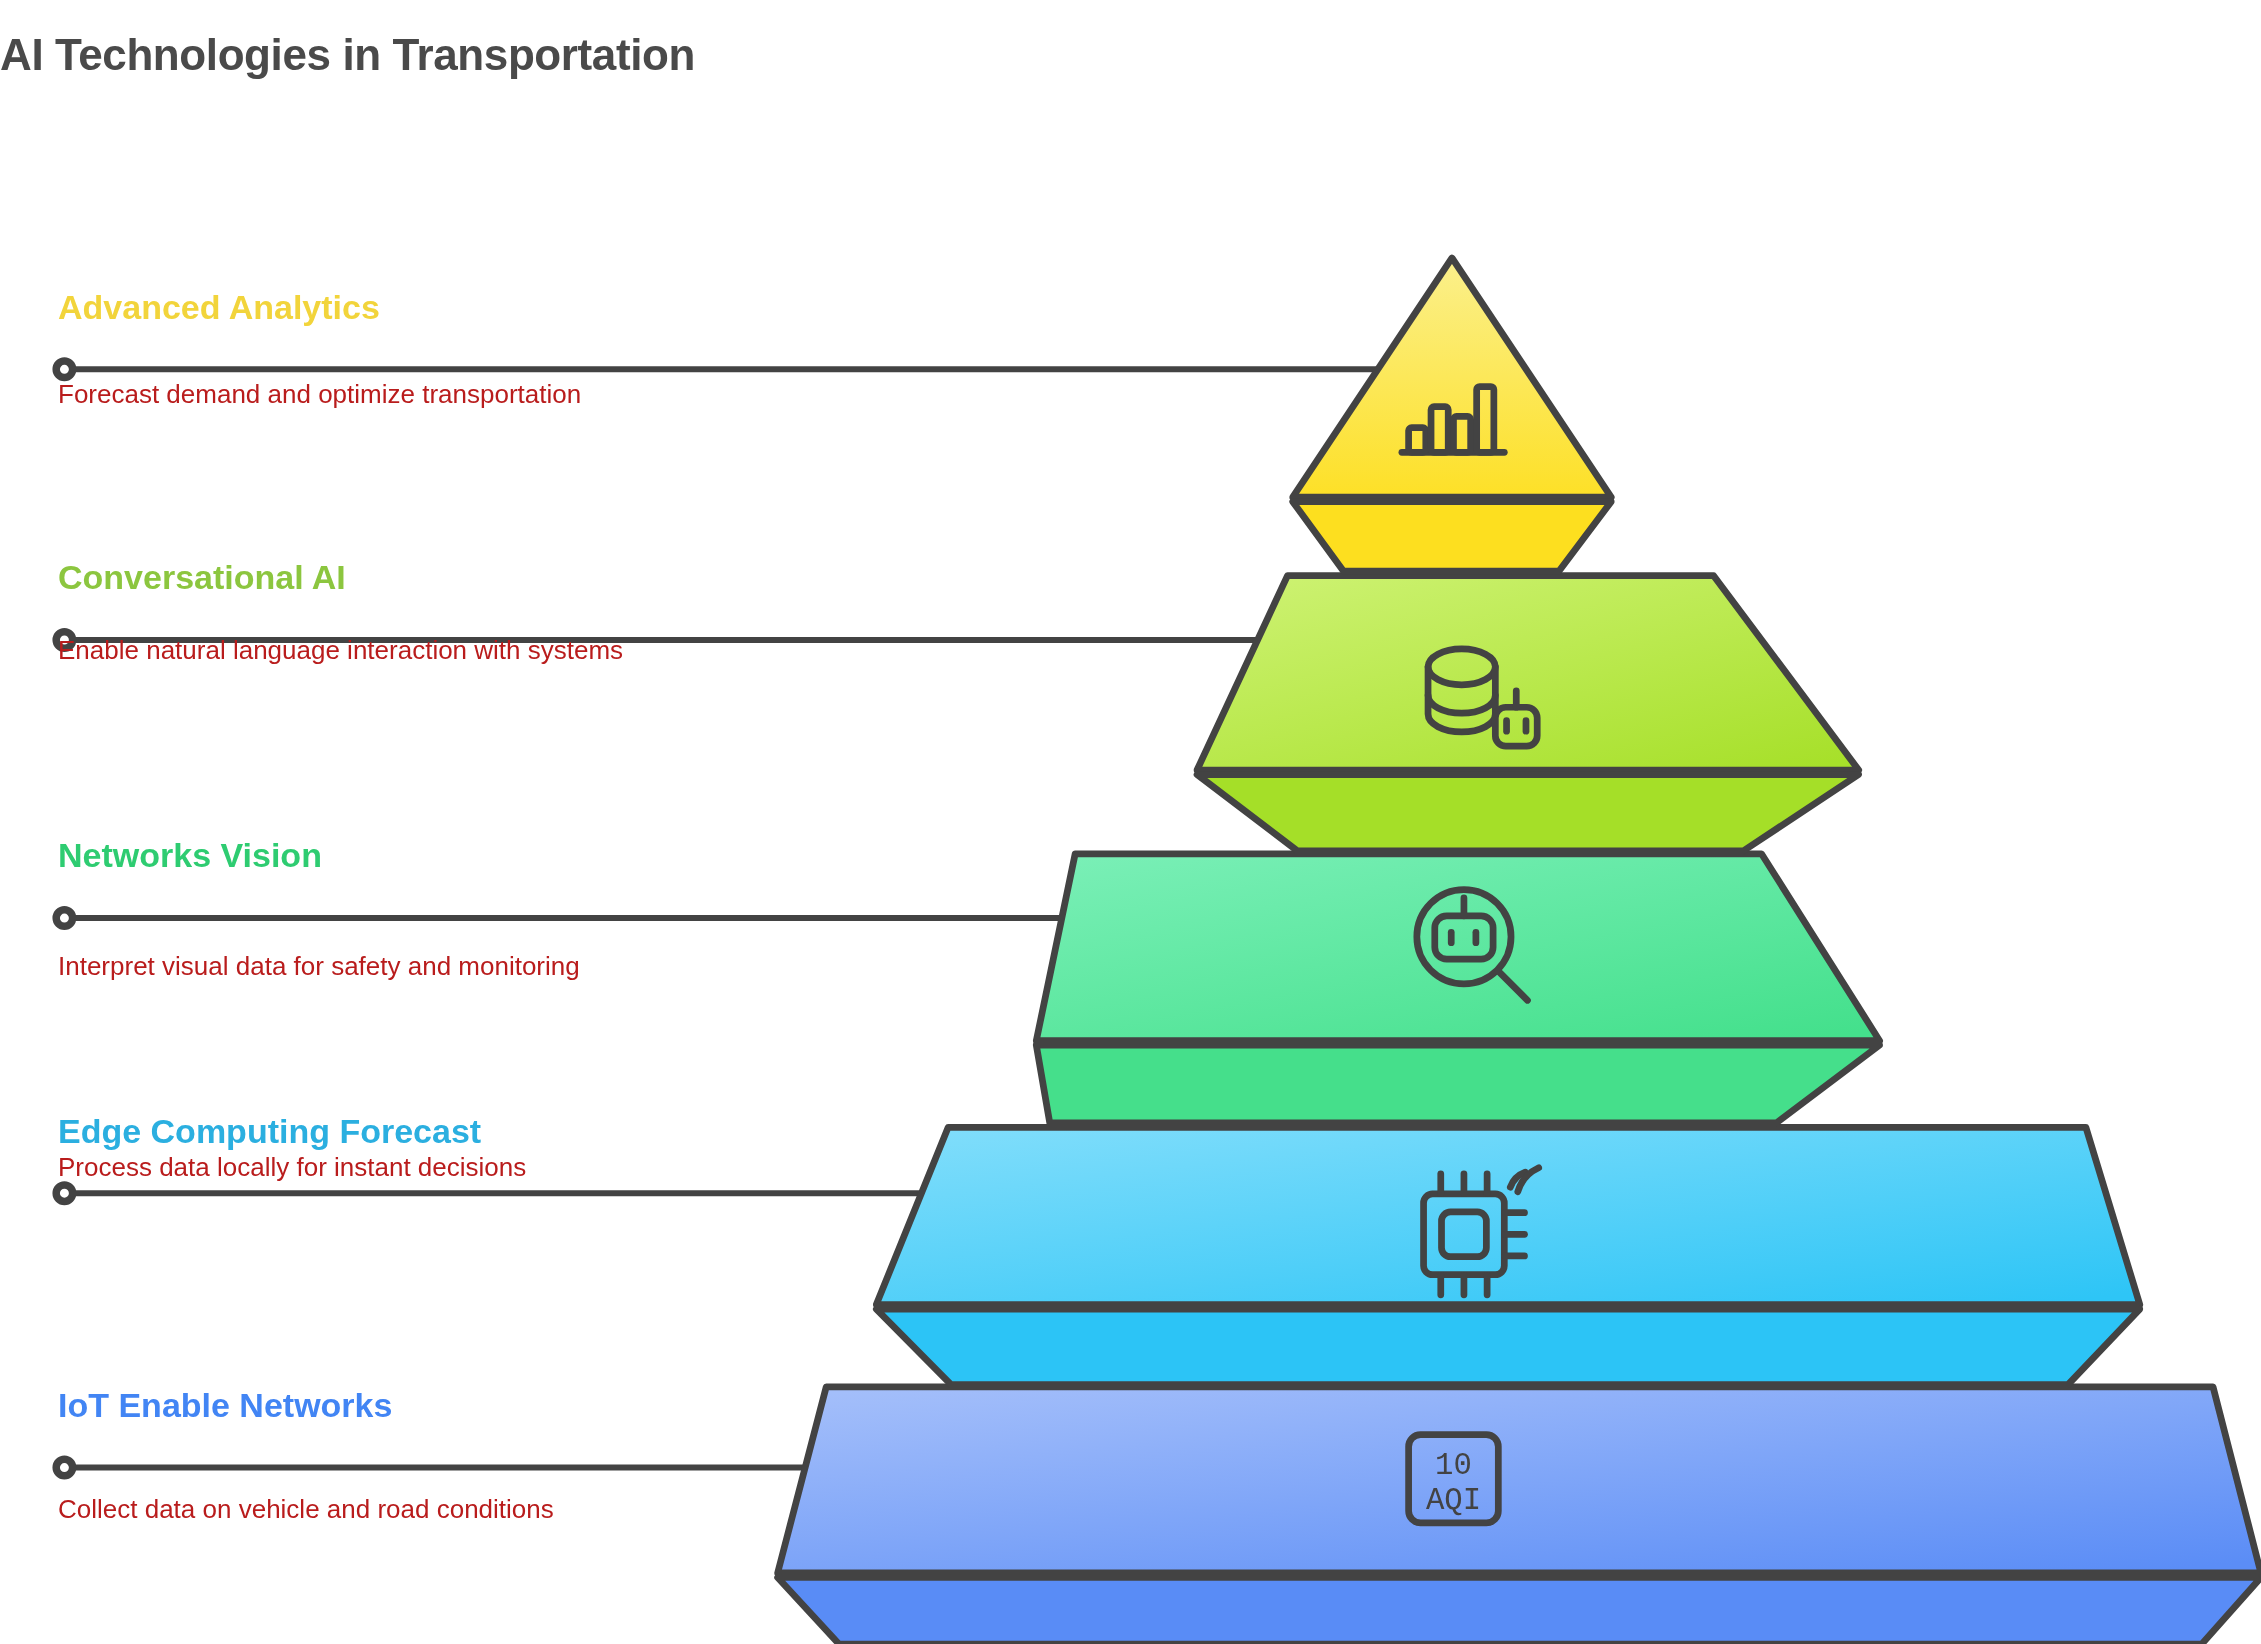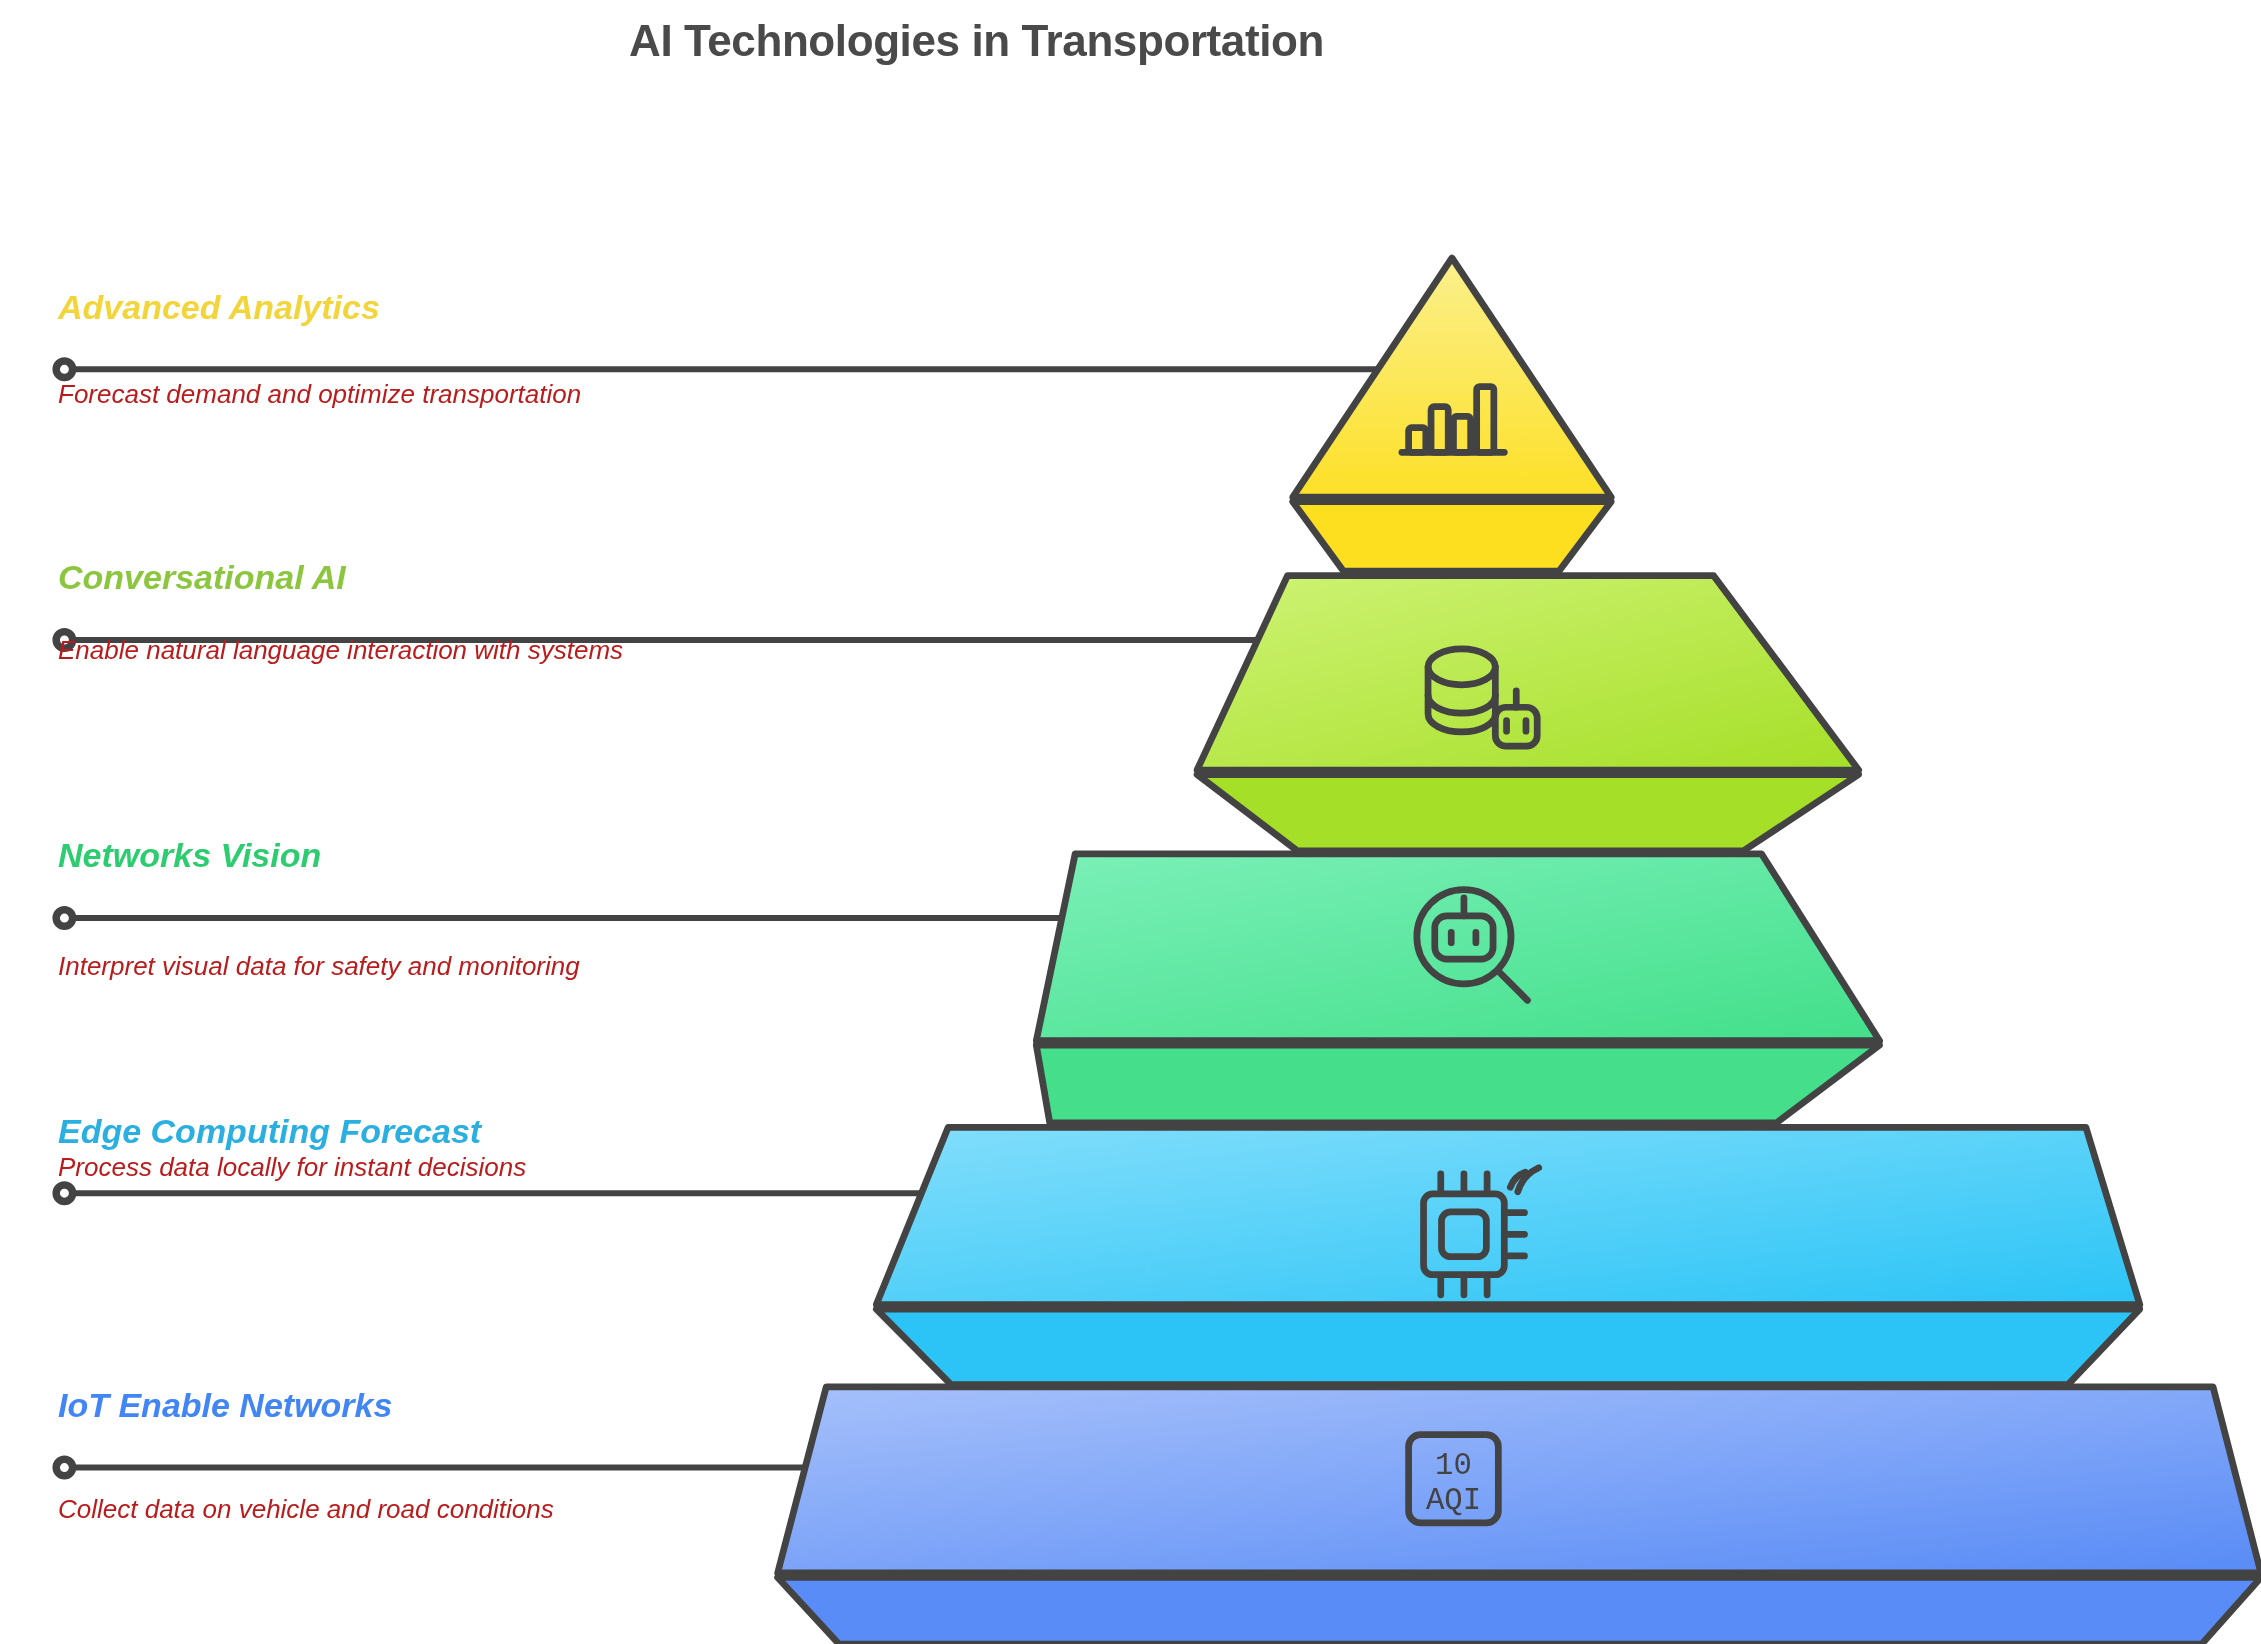--- a/index.html
+++ b/index.html
@@ -11,24 +11,24 @@
     overflow: hidden;
   }
   #root {
     position: relative;
     width: 2261px;
     height: 1644px;
     background: #ffffff;
   }
   #chart-title {
     position: absolute;
-    top: 16px;
+    top: 30px;
     left: 0;
     width: 1953px;
-    text-align: center;
+    text-align: left;
     font-size: 44px;
     font-weight: bold;
     color: #4a4a4a;
     letter-spacing: -0.4px;
     white-space: nowrap;
   }
   #pyramid-svg {
     position: absolute;
     top: 0;
     left: 0;
@@ -45,21 +45,21 @@
     line-height: 1.08;
     white-space: nowrap;
   }
   .callout-desc {
     font-size: 26px;
     font-weight: normal;
     color: #b91c1c;
     line-height: 1.32;
     width: 568px;
   }
-  #labels-layer { position: absolute; top: 0; left: 0; width: 2261px; height: 1644px; font-style: italic; }
+  #labels-layer { position: absolute; top: 0; left: 0; width: 2261px; height: 1644px; }
 </style>
 </head>
 <body>
 
 <div id="root">
 
   <div id="chart-title">AI Technologies in Transportation</div>
 
   <svg id="pyramid-svg" viewBox="0 0 3024 2199">
     <defs>

